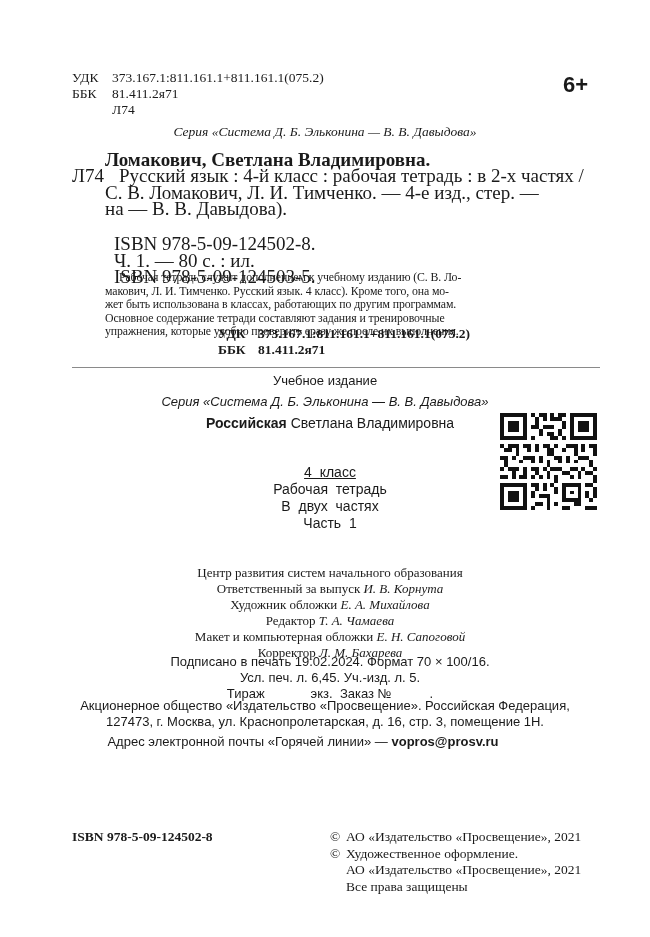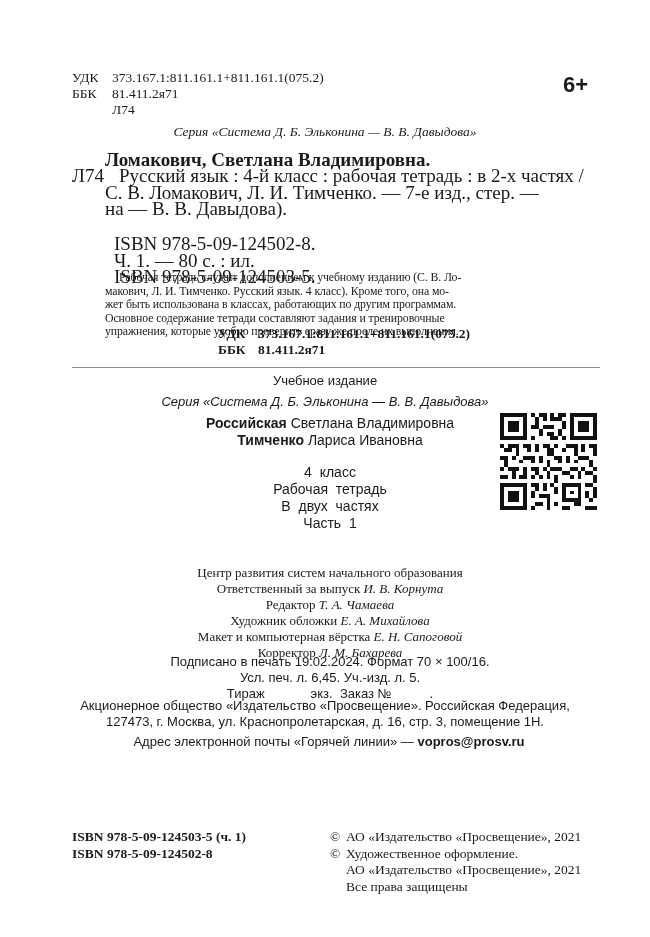--- a/index.html
+++ b/index.html
@@ -49,21 +49,21 @@
 <div class="abs age" style="left:563px; top:72px;">6+</div>
 
 <div class="abs serif series-top" style="left:0; width:650px; text-align:center; top:124px;">Серия «Система Д. Б. Эльконина — В. В. Давыдова»</div>
 
 <div class="abs serif biblio" style="left:105px; top:152px;">
   <span class="author">Ломакович, Светлана Владимировна.</span>
 </div>
 <div class="abs serif biblio" style="left:72px; top:168px;">Л74</div>
 <div class="abs serif biblio" style="left:105px; top:168px;font-family:Liberation Serif, serif;">
   <div style="padding-left:14px;">Русский язык : 4-й класс : рабочая тетрадь : в 2-х частях /</div>
-  <div>С. В.  Ломакович,  Л. И.  Тимченко.  —  7-е  изд.,  стер.  —</div>
+  <div>С. В.  Ломакович,  Л. И.  Тимченко.  —  4-е  изд.,  стер.  —</div>
   <div>на — В. В. Давыдова).</div>
 </div>
 <div class="abs serif biblio" style="left:114px; top:236px;">
   <div>ISBN 978-5-09-124502-8.</div>
   <div>Ч. 1. — 80 с. : ил.</div>
   <div>ISBN 978-5-09-124503-5.</div>
 </div>
 
 <div class="abs serif annot" style="left:105px; top:271px; width:440px;">
   <div style="padding-left:14px;">Рабочая тетрадь служит дополнением к учебному изданию (С. В. Ло-</div>
@@ -78,25 +78,24 @@
   <div><span class="k">ББК</span><span>81.411.2я71</span></div>
 </div>
 
 <div class="divider"></div>
 
 <div class="abs sans s13" style="left:0; width:650px; text-align:center; top:373px;">Учебное издание</div>
 <div class="abs sans s13 it" style="left:0; width:650px; text-align:center; top:394px;">Серия «Система Д. Б. Эльконина — В. В. Давыдова»</div>
 
 <div class="center-col sans s14" style="top:415px;">
   <div><span class="b">Российская</span> <span>Светлана Владимировна</span></div>
-  <div><span class="b">Тимченко</span> <span>Лариса Ивановна</span></div>
 </div>
 
 <div class="center-col sans" style="top:460px;">
-  <div class="s14" style="white-space:pre; margin-top:4px;">4  класс</div>
+  <div class="s14" style="white-space:pre; margin-top:4px;text-decoration:underline;">4  класс</div>
   <div class="s14" style="white-space:pre;">Рабочая  тетрадь</div>
   <div class="s14" style="white-space:pre;">В  двух  частях</div>
   <div class="s14" style="white-space:pre;">Часть  1</div>
 </div>
 
 <svg class="qr" viewBox="0 0 25 25" shape-rendering="crispEdges">
   <rect width="25" height="25" fill="#fff"></rect>
   <g fill="#111">
 
     <path d="M0 0h7v7H0z M1 1v5h5V1z M2 2h3v3H2z"></path>
@@ -108,46 +107,45 @@
     <path d="M0 11h2v1H0zM3 11h1v1H3zM6 11h3v1H6zM10 11h1v2h-1zM14 11h2v1h-2zM17 11h1v2h-1zM20 11h3v1h-3zM1 12h1v2H1zM5 12h1v1H5zM8 12h1v1H8zM12 12h1v2h-1zM15 12h1v1h-1zM19 12h1v1h-1zM23 12h1v2h-1z"></path>
     <path d="M0 14h1v1H0zM2 14h3v1H2zM6 14h1v2H6zM8 14h2v1H8zM11 14h1v1h-1zM13 14h3v1h-3zM18 14h2v1h-2zM21 14h1v1h-1zM24 14h1v1h-1zM3 15h1v2H3zM9 15h1v1H9zM12 15h1v2h-1zM16 15h2v1h-2zM20 15h1v2h-1zM22 15h2v1h-2z"></path>
     <path d="M0 16h2v1H0zM5 16h2v1H5zM8 16h1v1H8zM10 16h1v1h-1zM14 16h1v2h-1zM18 16h1v1h-1zM24 16h1v2h-1zM8 18h2v1H8zM11 18h1v2h-1zM13 18h1v1h-1zM16 18h5v5h-5zM17 19v3h3v-3zM18 20h1v1h-1zM22 18h2v1h-2z"></path>
     <path d="M9 19h1v1H9zM14 19h1v2h-1zM8 20h1v2H8zM10 21h3v1h-3zM22 20h1v2h-1zM24 19h1v3h-1zM9 23h2v1H9zM12 22h1v3h-1zM14 23h1v1h-1zM8 24h1v1H8zM16 24h2v1h-2zM19 23h2v1h-2zM22 24h3v1h-3zM23 22h1v1h-1z"></path>
   </g>
 </svg>
 
 <div class="center-col sans s13" style="left:100px; width:460px; top:565px;font-family:Liberation Serif, serif;">
   <div>Центр развития систем начального образования</div>
   <div><span>Ответственный за выпуск</span> <span class="it">И. В. Корнута</span></div>
+  <div><span>Художник обложки</span> <span class="it">Е. А. Михайлова</span></div>
   <div><span>Редактор</span> <span class="it">Т. А. Чамаева</span></div>
-  <div><span>Художник обложки</span> <span class="it">Е. А. Михайлова</span></div>
-  <div><span>Макет и компьютерная вёрстка</span> <span class="it">Е. Н. Сапоговой</span></div>
+  <div><span>Макет и компьютерная обложки</span> <span class="it">Е. Н. Сапоговой</span></div>
   <div><span>Корректор</span> <span class="it">Л. М. Бахарева</span></div>
 </div>
 
 <div class="center-col sans s13" style="left:100px; width:460px; top:654px;">
   <div>Подписано в печать 19.02.2024. Формат 70 × 100/16.</div>
   <div>Усл. печ. л. 6,45. Уч.-изд. л. 5.</div>
   <div>
     <span>Тираж</span><span style="display:inline-block; width:46px;"></span><span>экз.</span>&nbsp;&nbsp;<span>Заказ №</span><span style="display:inline-block; width:38px;"></span><span>.</span>
   </div>
 </div>
 
 <div class="abs sans s13" style="left:0; width:650px; text-align:center; top:698px;">
   <div>Акционерное общество «Издательство «Просвещение». Российская Федерация,</div>
   <div>127473, г. Москва, ул. Краснопролетарская, д. 16, стр. 3, помещение 1Н.</div>
 </div>
 
-<div class="abs sans s13" style="left:0; width:606px; text-align:center; top:734px;margin-left:26px;">
+<div class="abs sans s13" style="left:0; width:606px; text-align:center; top:734px;">
   <span>Адрес электронной почты «Горячей линии» —</span>
   <span class="b">vopros@prosv.ru</span>
 </div>
 
 <div class="abs serif bottom b" style="left:72px; top:829px;">
-  <div>ISBN 978-5-09-124503-5 (ч. 1)</div>
   <div>ISBN 978-5-09-124502-8</div>
 </div>
 
 <div class="abs serif bottom" style="left:330px; top:829px;">
   <div><span style="display:inline-block; width:16px;">©</span><span>АО «Издательство «Просвещение», 2021</span></div>
   <div><span style="display:inline-block; width:16px;">©</span><span>Художественное оформление.</span></div>
   <div><span style="display:inline-block; width:16px;"></span><span>АО «Издательство «Просвещение», 2021</span></div>
   <div><span style="display:inline-block; width:16px;"></span><span>Все права защищены</span></div>
 </div>
 

